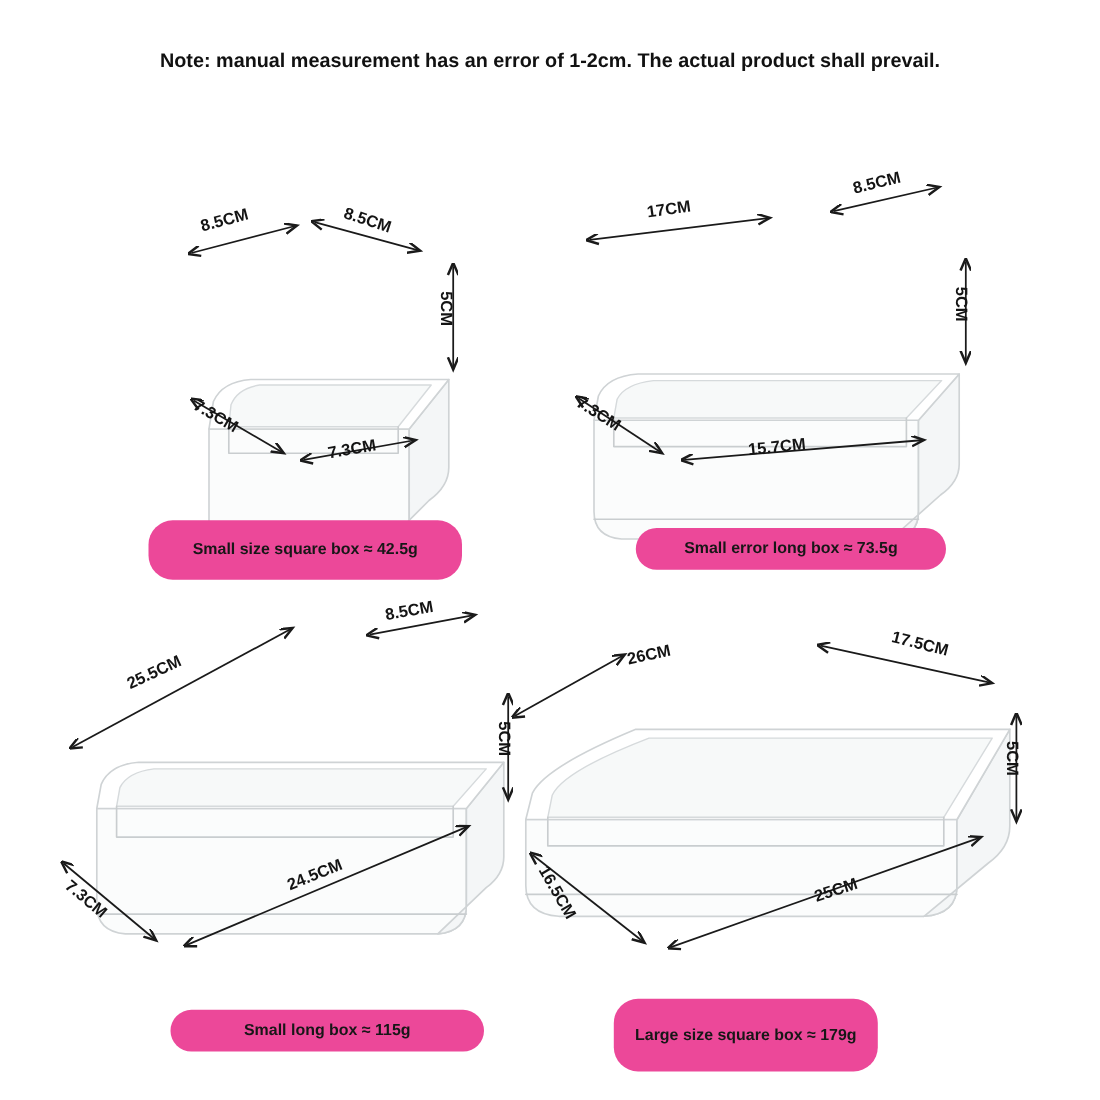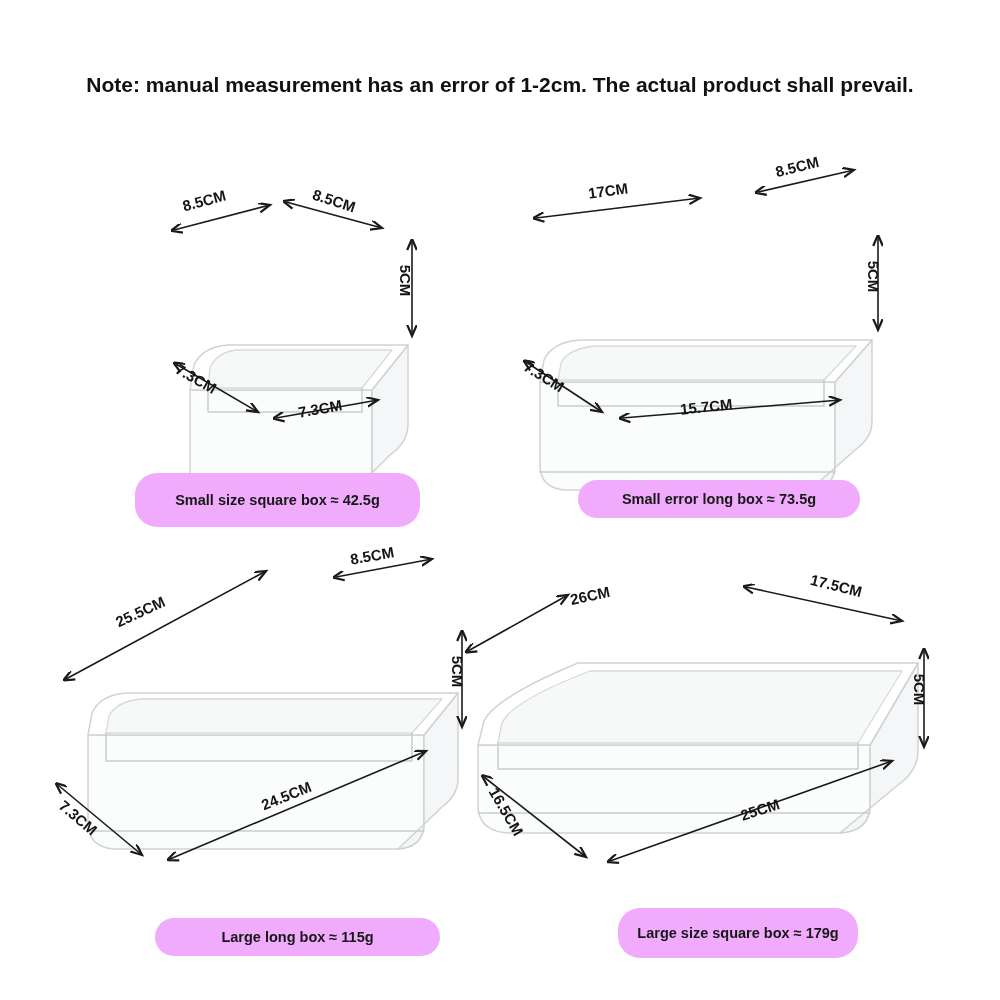--- a/index.html
+++ b/index.html
@@ -16,37 +16,36 @@
     overflow: hidden;
   }
 
   
   .note {
     position: absolute;
     left: 0;
     top: 40px;
     width: 1000px;
     text-align: center;
-    font-size: 21px;
+    font-size: 18px;
     font-weight: bold;
     line-height: 30px;
     color: #111;
-    margin-top: 30px;
   }
   .note .line2 { display: block; }
 
   
   .cell {
     position: absolute;
   }
 
   
   .pill {
     position: absolute;
-    background: #f0abfc;
+    background: #ec4899;
     border-radius: 22px;
     font-size: 14.5px;
     font-weight: bold;
     color: #171717;
     text-align: center;
     display: flex;
     align-items: center;
     justify-content: center;
     padding: 7px 16px;
     box-sizing: border-box;
@@ -222,21 +221,21 @@
     <line class="arrow-line" x1="140" y1="304" x2="396" y2="196" marker-start="url(#ah3s)" marker-end="url(#ah3)"></line>
   </svg>
 
   <div class="dim" style="left:84px; top:48px; transform:rotate(-25deg);">25.5CM</div>
   <div class="dim" style="left:320px; top:-8px; transform:rotate(-10deg);">8.5CM</div>
   <div class="dim" style="left:412px; top:108px; transform:rotate(90deg);">5CM</div>
   <div class="dim" style="left:26px; top:254px; transform:rotate(40deg);">7.3CM</div>
   <div class="dim" style="left:230px; top:232px; transform:rotate(-22deg);">24.5CM</div>
 </div>
 
-<div class="pill" style="left:155px; top:918px; width:285px; height:38px;">Large long box ≈ 115g</div>
+<div class="pill" style="left:155px; top:918px; width:285px; height:38px;">Small long box ≈ 115g</div>
 
 <div class="cell" style="left:450px; top:555px; width:530px; height:370px;">
 
   <svg class="box-svg" width="530" height="350">
     <path class="face" d="M28,190 L28,250 Q28,276 58,278 L390,278 Q420,276 420,250 L420,190 Z"></path>
     <path class="face-side" d="M420,190 L420,250 Q420,276 390,278 L448,230 Q468,216 468,196 L468,108 Z"></path>
     <path class="face-top" d="M28,190 L420,190 L468,108 L128,108 Q46,142 34,166 Z"></path>
     <path class="inner" d="M48,188 L408,188 L452,116 L140,116 Q62,146 52,168 Z"></path>
     <polyline points="48,188 48,214 408,214 408,188"></polyline>
     <line x1="28" y1="258" x2="420" y2="258"></line>
@@ -263,13 +262,13 @@
     <line class="arrow-line" x1="160" y1="306" x2="442" y2="206" marker-start="url(#ah4s)" marker-end="url(#ah4)"></line>
   </svg>
 
   <div class="dim" style="left:120px; top:32px; transform:rotate(-12deg);">26CM</div>
   <div class="dim" style="left:360px; top:22px; transform:rotate(14deg);">17.5CM</div>
   <div class="dim" style="left:454px; top:126px; transform:rotate(90deg);">5CM</div>
   <div class="dim" style="left:30px; top:248px; transform:rotate(60deg);">16.5CM</div>
   <div class="dim" style="left:290px; top:246px; transform:rotate(-18deg);">25CM</div>
 </div>
 
-<div class="pill" style="left:618px; top:908px; width:240px; height:50px;">Large size square box ≈ 179g</div>
+<div class="pill" style="left:558px; top:908px; width:240px; height:66px;">Large size square box ≈ 179g</div>
 
 </body></html>

